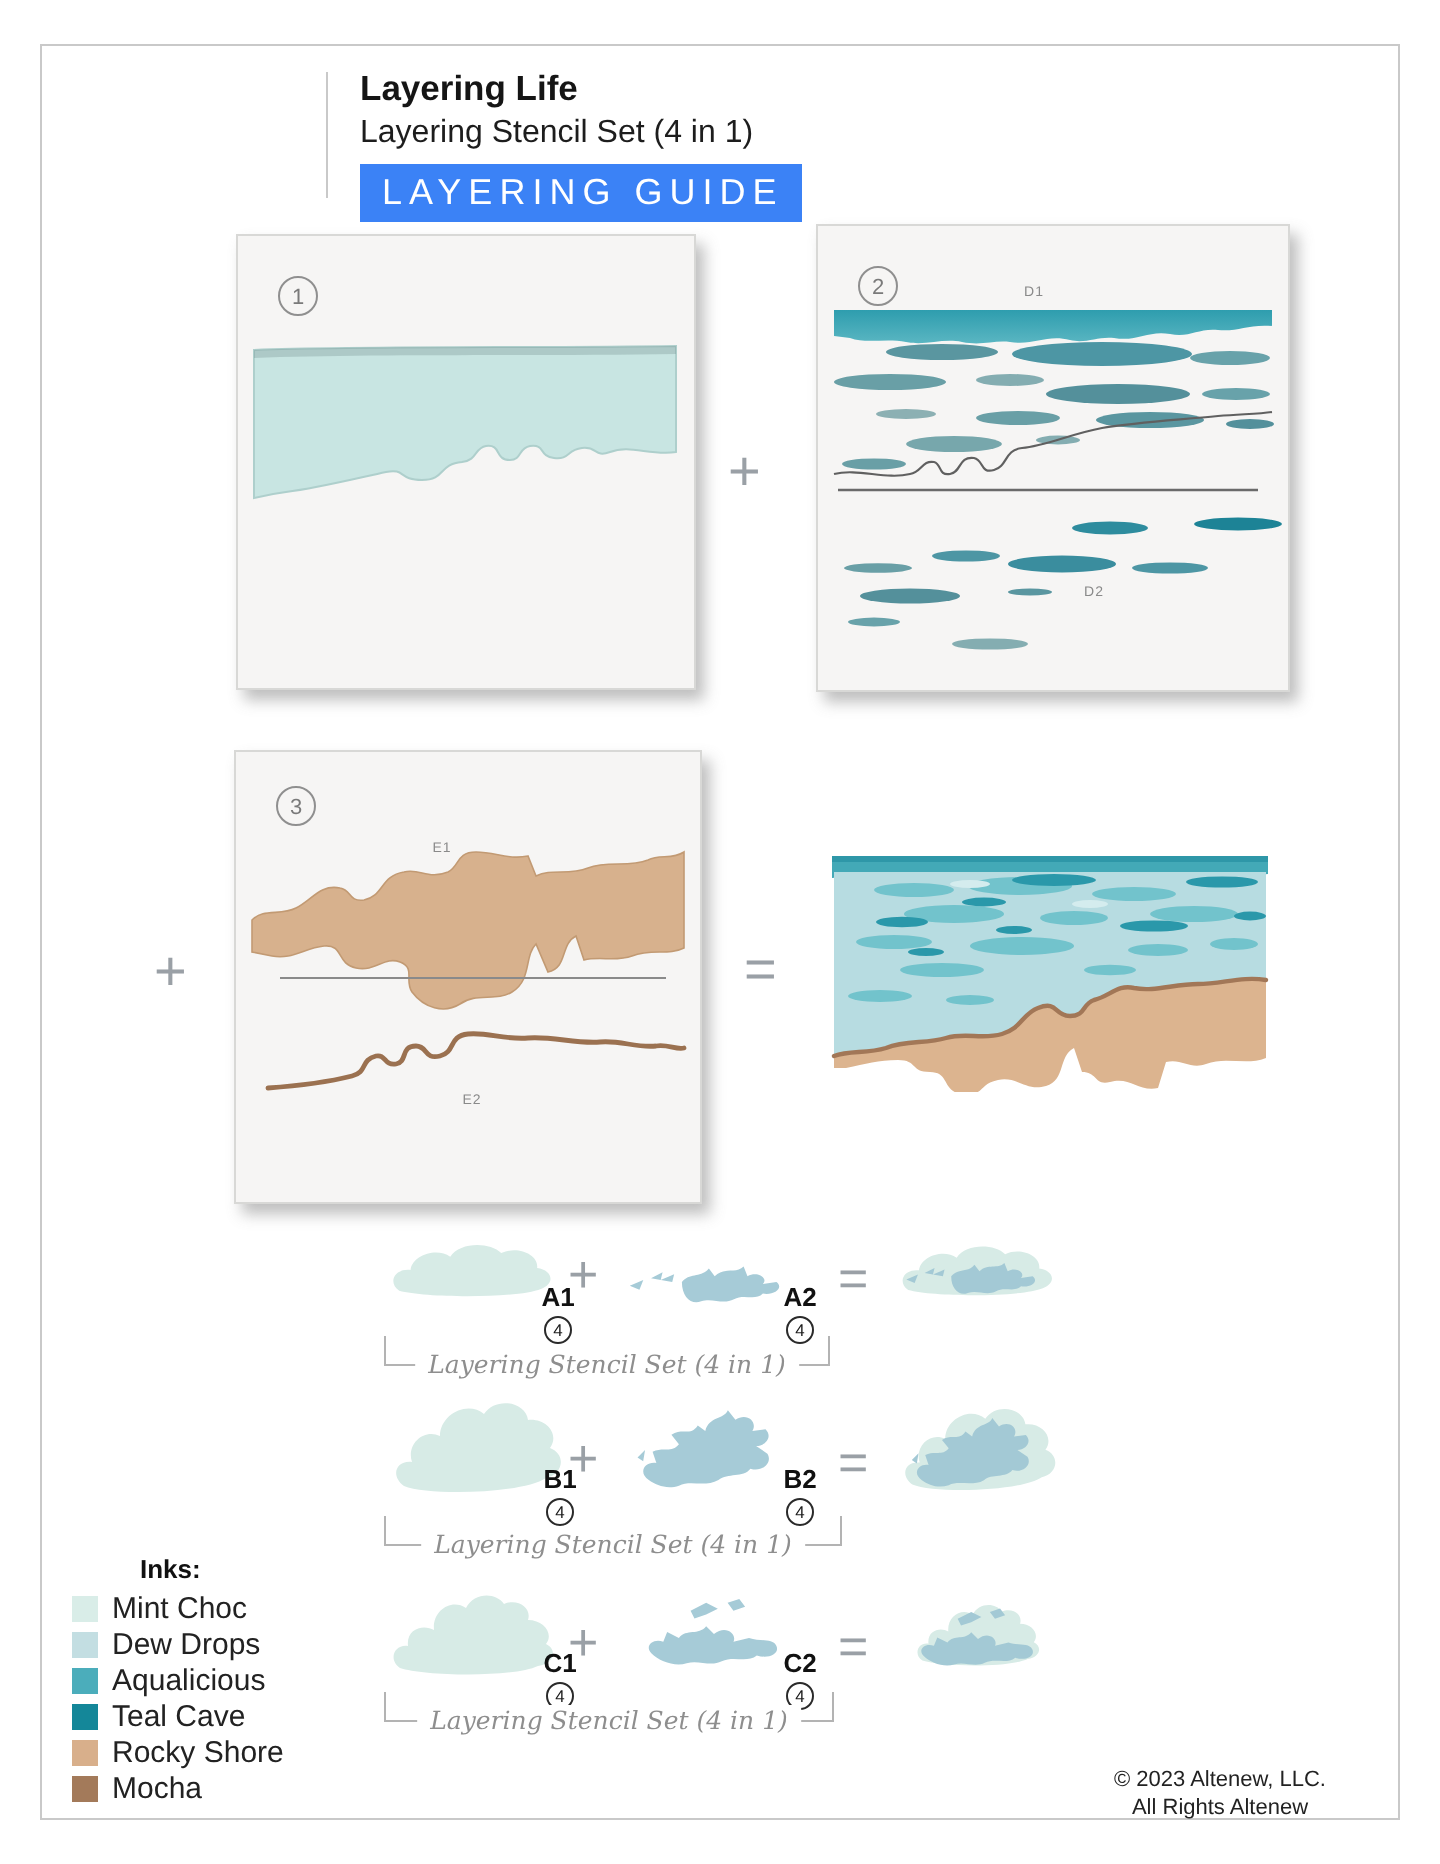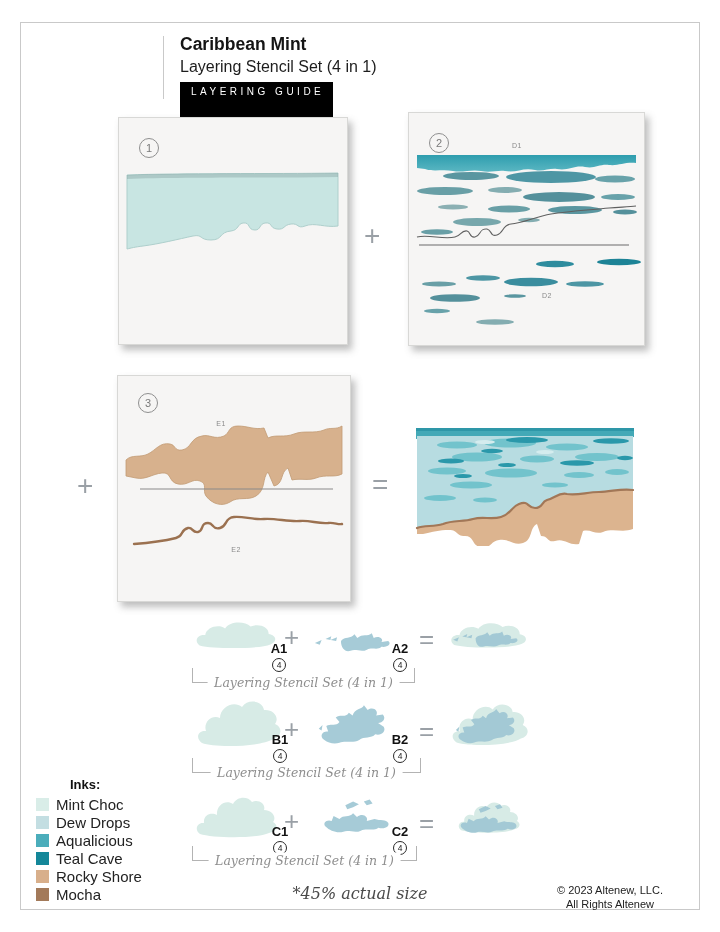--- a/index.html
+++ b/index.html
@@ -8,21 +8,21 @@
 
   
   .logo{position:absolute;left:56px;top:46px;width:112px;text-align:center;}
   .logo-word{font-size:17px;letter-spacing:3px;color:#2e2e38;font-weight:500;white-space:nowrap;}
   .logo-amp{font-family:"DejaVu Serif",serif;font-style:italic;font-size:30px;color:#bf9b5f;position:relative;top:5px;margin:0 -3px;font-weight:400;}
   .logo-tagline{margin-top:4px;font-size:6.5px;letter-spacing:2.8px;color:#a39179;white-space:nowrap;}
   .hdr-divider{position:absolute;left:163px;top:36px;width:1px;height:63px;background:#c9c9c9;}
   .hdr-text{position:absolute;left:180px;top:34px;}
   .title{font-size:17.5px;font-weight:bold;color:#151515;}
   .subtitle{font-size:16px;color:#1d1d1d;margin-top:3px;}
-  .badge{display:inline-block;margin-top:6px;background:#000000;color:#ffffff;font-size:10px;letter-spacing:3.5px;padding:4px 9px 20px 11px;}
+  .badge{display:inline-block;margin-top:6px;background:#3b82f6;color:#ffffff;font-size:18px;letter-spacing:3.5px;padding:4px 9px 4px 11px;}
 
   
   .panel{position:absolute;background:#f6f5f4;border:1px solid #d8d8d6;box-shadow:4px 5px 7px rgba(110,110,110,.45);}
   #panel1{left:118px;top:117px;}
   #panel2{left:408px;top:112px;}
   #panel3{left:117px;top:375px;}
   .op{position:absolute;color:#9aa0a6;font-size:28px;font-weight:400;line-height:1;}
   #op-plus-top{left:364px;top:222px;}
   #op-plus-left{left:77px;top:472px;}
   #op-eq-mid{left:372px;top:471px;}
@@ -51,21 +51,21 @@
   .copyright{position:absolute;left:530px;top:883px;width:160px;text-align:center;font-size:11px;color:#222;line-height:1.3;}
 </style>
 </head>
 <body>
 
 <div class="canvas">
   <div class="frame"></div>
 
   <div class="hdr-divider"></div>
   <div class="hdr-text">
-    <div class="title">Caribbean Mint</div>
+    <div class="title">Layering Life</div>
     <div class="subtitle">Layering Stencil Set (4 in 1)</div>
     <div class="badge">LAYERING GUIDE</div>
   </div>
 
   <svg width="0" height="0" style="position:absolute" aria-hidden="true">
     <defs>
       <path id="cA1" d="M7,28 C1,24 4,16 13,17 C14,9 27,5 34,10 C39,2 55,2 61,8 C70,4 81,9 80,16 C88,17 90,24 82,27 C70,32 22,32 7,28 Z"></path>
       <path id="cA2" d="M14,12 L20,9 L19,13 L26,10 L25,14 Z M30,14 C34,9 40,12 44,7 L47,11 C52,6 58,10 62,6 L64,11 C69,8 75,12 72,15 L79,14 C83,17 78,21 72,20 C68,24 62,20 57,23 C51,26 46,22 40,24 C35,26 30,22 30,14 Z M3,16 L10,13 L8,18 Z"></path>
       <path id="cB1" d="M9,47 C2,42 5,34 13,35 C10,26 19,18 27,22 C27,11 41,4 49,11 C55,2 70,5 71,14 C80,13 87,21 82,28 C90,31 89,41 80,43 C68,51 21,52 9,47 Z"></path>
       <path id="cB2" d="M10,42 C4,38 8,32 14,33 L12,27 C18,24 22,28 26,23 L22,18 C28,14 32,19 36,13 L40,16 C42,8 50,10 52,5 L56,10 C62,6 68,11 65,16 L72,15 C76,19 72,24 67,24 L73,28 C76,33 70,38 64,36 C60,41 52,38 47,42 C40,46 32,42 26,45 C20,47 14,45 10,42 Z M4,30 L8,26 L7,32 Z"></path>
@@ -268,18 +268,17 @@
     <div class="ink-row">
         <span class="swatch" style="background: rgb(216, 175, 139);"></span>
         <span class="ink-label">Rocky Shore</span>
       </div>
     <div class="ink-row">
         <span class="swatch" style="background: rgb(163, 122, 90);"></span>
         <span class="ink-label">Mocha</span>
       </div>
   </div>
 
-  <div class="scale-note">*45% actual size</div>
   <div class="copyright">
     <div>© 2023 Altenew, LLC.</div>
     <div>All Rights Altenew</div>
   </div>
 </div>
 
 </body></html>

